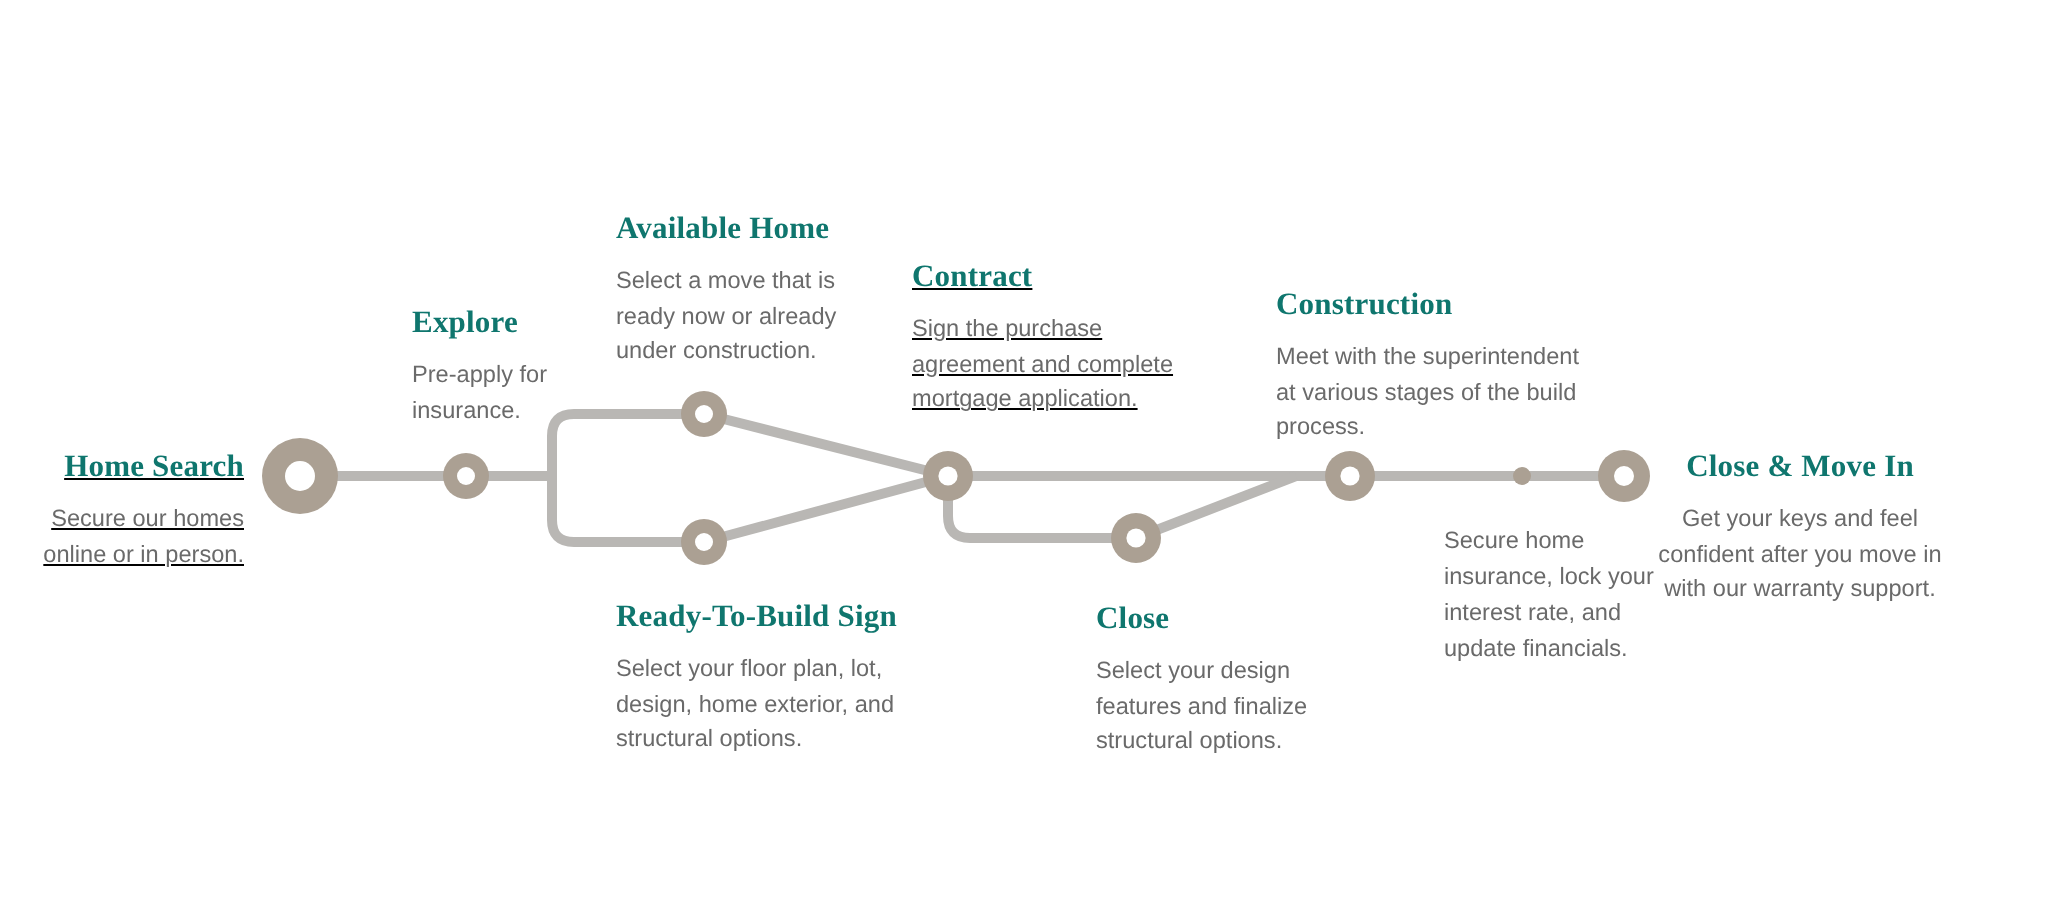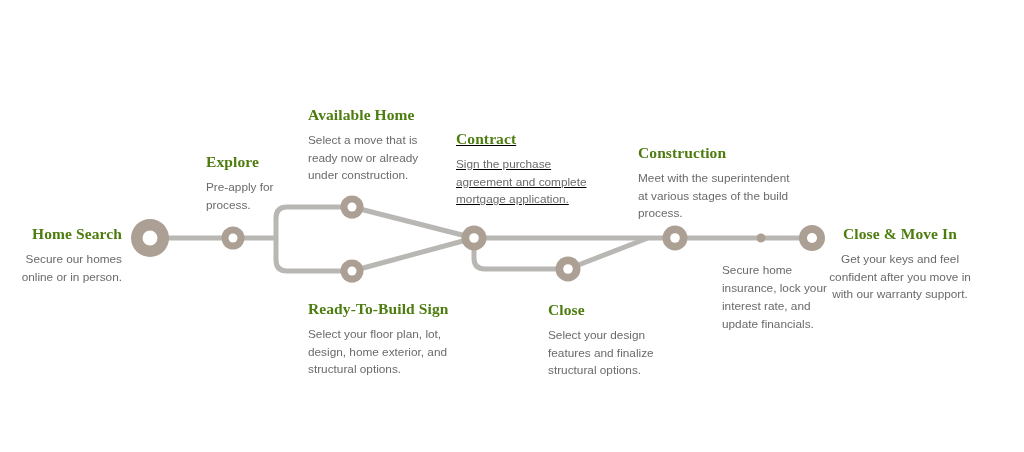--- a/index.html
+++ b/index.html
@@ -29,35 +29,36 @@
     width: 1024px;
     height: 452px;
   }
   .step-label {
     position: absolute;
   }
   .step-title {
     font-family: "Liberation Serif", serif;
     font-weight: bold;
     font-size: 15.5px;
-    color: #4d7c0f;
+    color: #0f766e;
     letter-spacing: 0.1px;
     line-height: 1.2;
     margin: 0 0 7px 0;
     white-space: nowrap;
   }
   .step-desc {
     font-family: "Liberation Sans", sans-serif;
     font-size: 11.8px;
     color: #6a6a6a;
     line-height: 1.52;
     margin: 0;
   }
   .align-right {
     text-align: right;
+    text-decoration: underline;
   }
   .align-left {
     text-align: left;
   }
 </style>
 </head>
 <body>
 
 <div id="diagram-canvas">
 
@@ -111,21 +112,21 @@
     </g>
   </svg>
 
   <div class="step-label align-right" style="left: 10px; top: 225px; width: 112px;">
     <div class="step-title">Home Search</div>
     <div class="step-desc">Secure our homes online or in person.</div>
   </div>
 
   <div class="step-label align-left" style="left: 206px; top: 153px; width: 105px;">
     <div class="step-title">Explore</div>
-    <div class="step-desc">Pre-apply for process.</div>
+    <div class="step-desc">Pre-apply for insurance.</div>
   </div>
 
   <div class="step-label align-left" style="left: 308px; top: 106px; width: 136px;">
     <div class="step-title">Available Home</div>
     <div class="step-desc">Select a move that is ready now or already under construction.</div>
   </div>
 
   <div class="step-label align-left" style="left: 308px; top: 300px; width: 150px;">
     <div class="step-title">Ready-To-Build Sign</div>
     <div class="step-desc">Select your floor plan, lot, design, home exterior, and structural options.</div>

